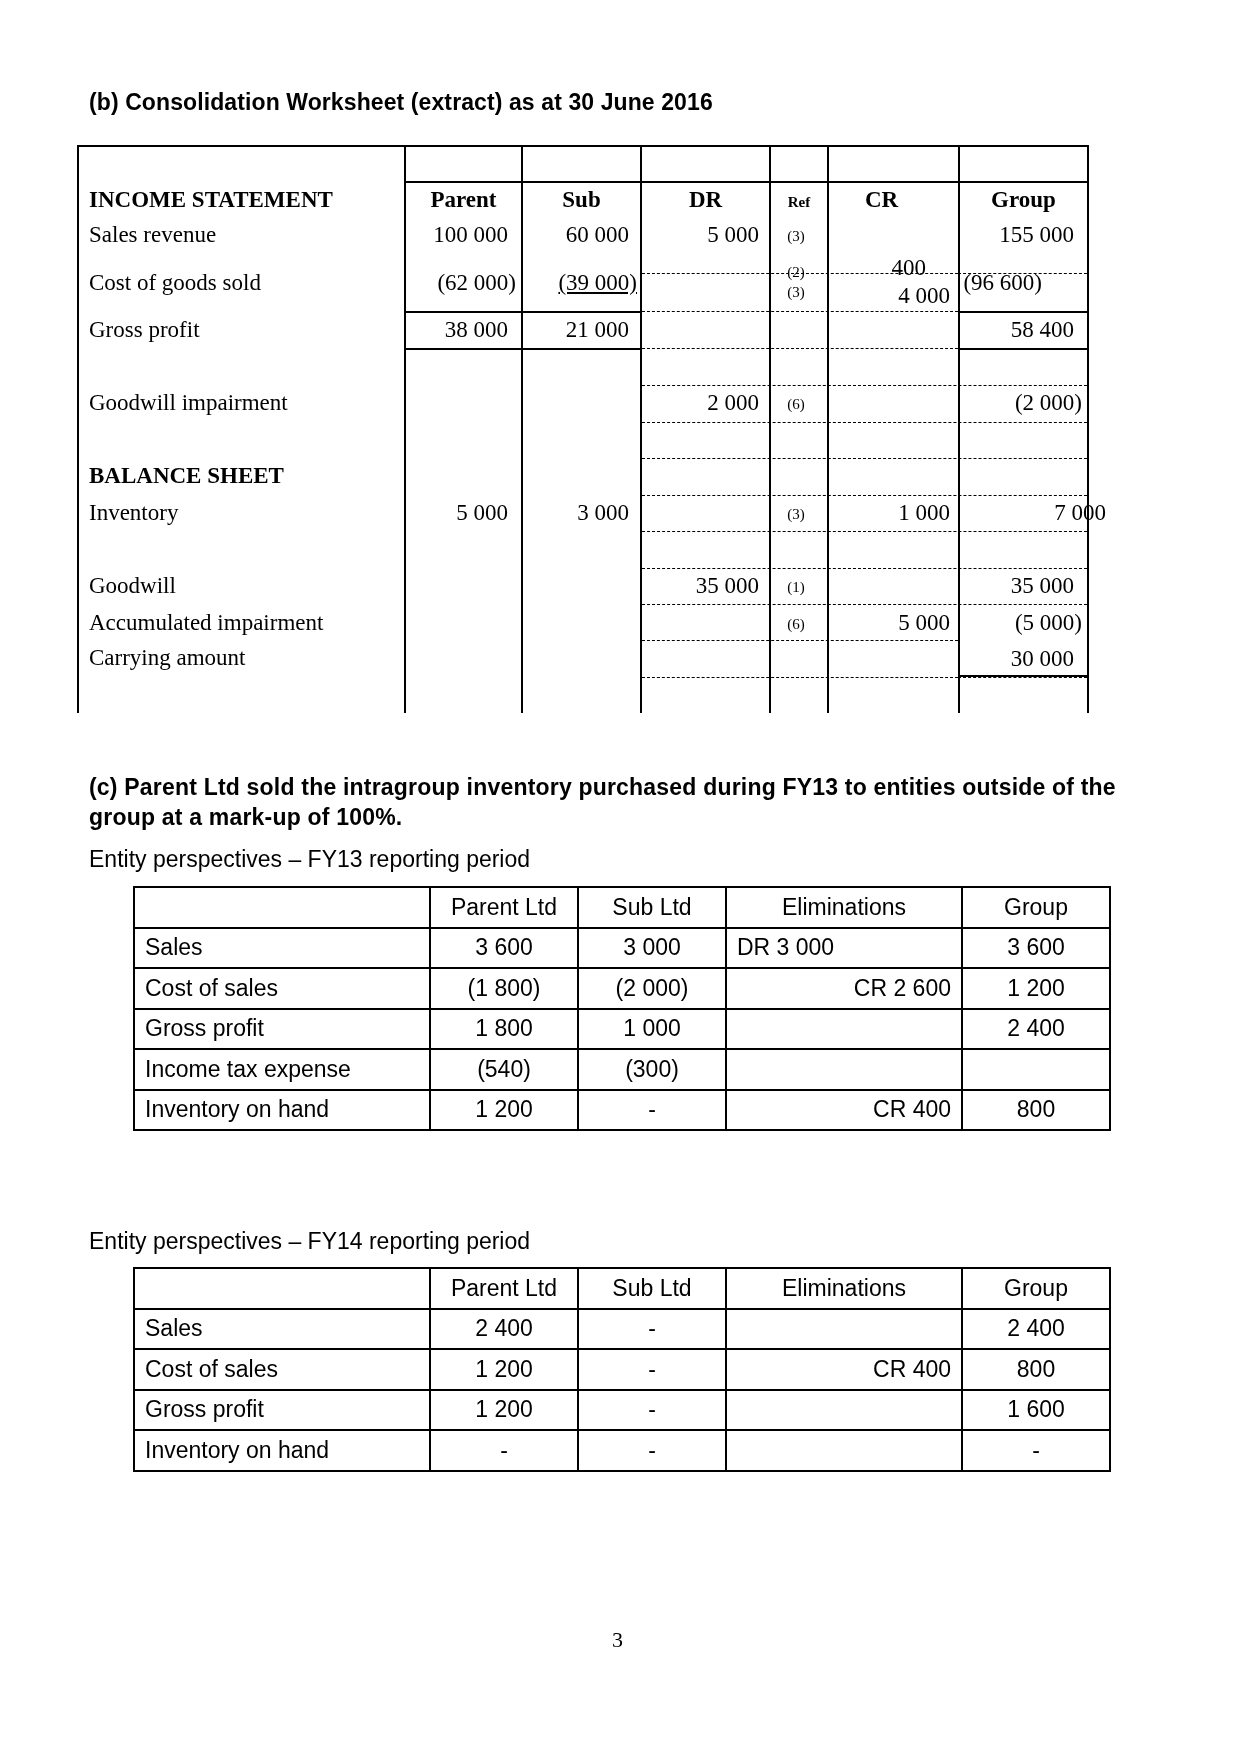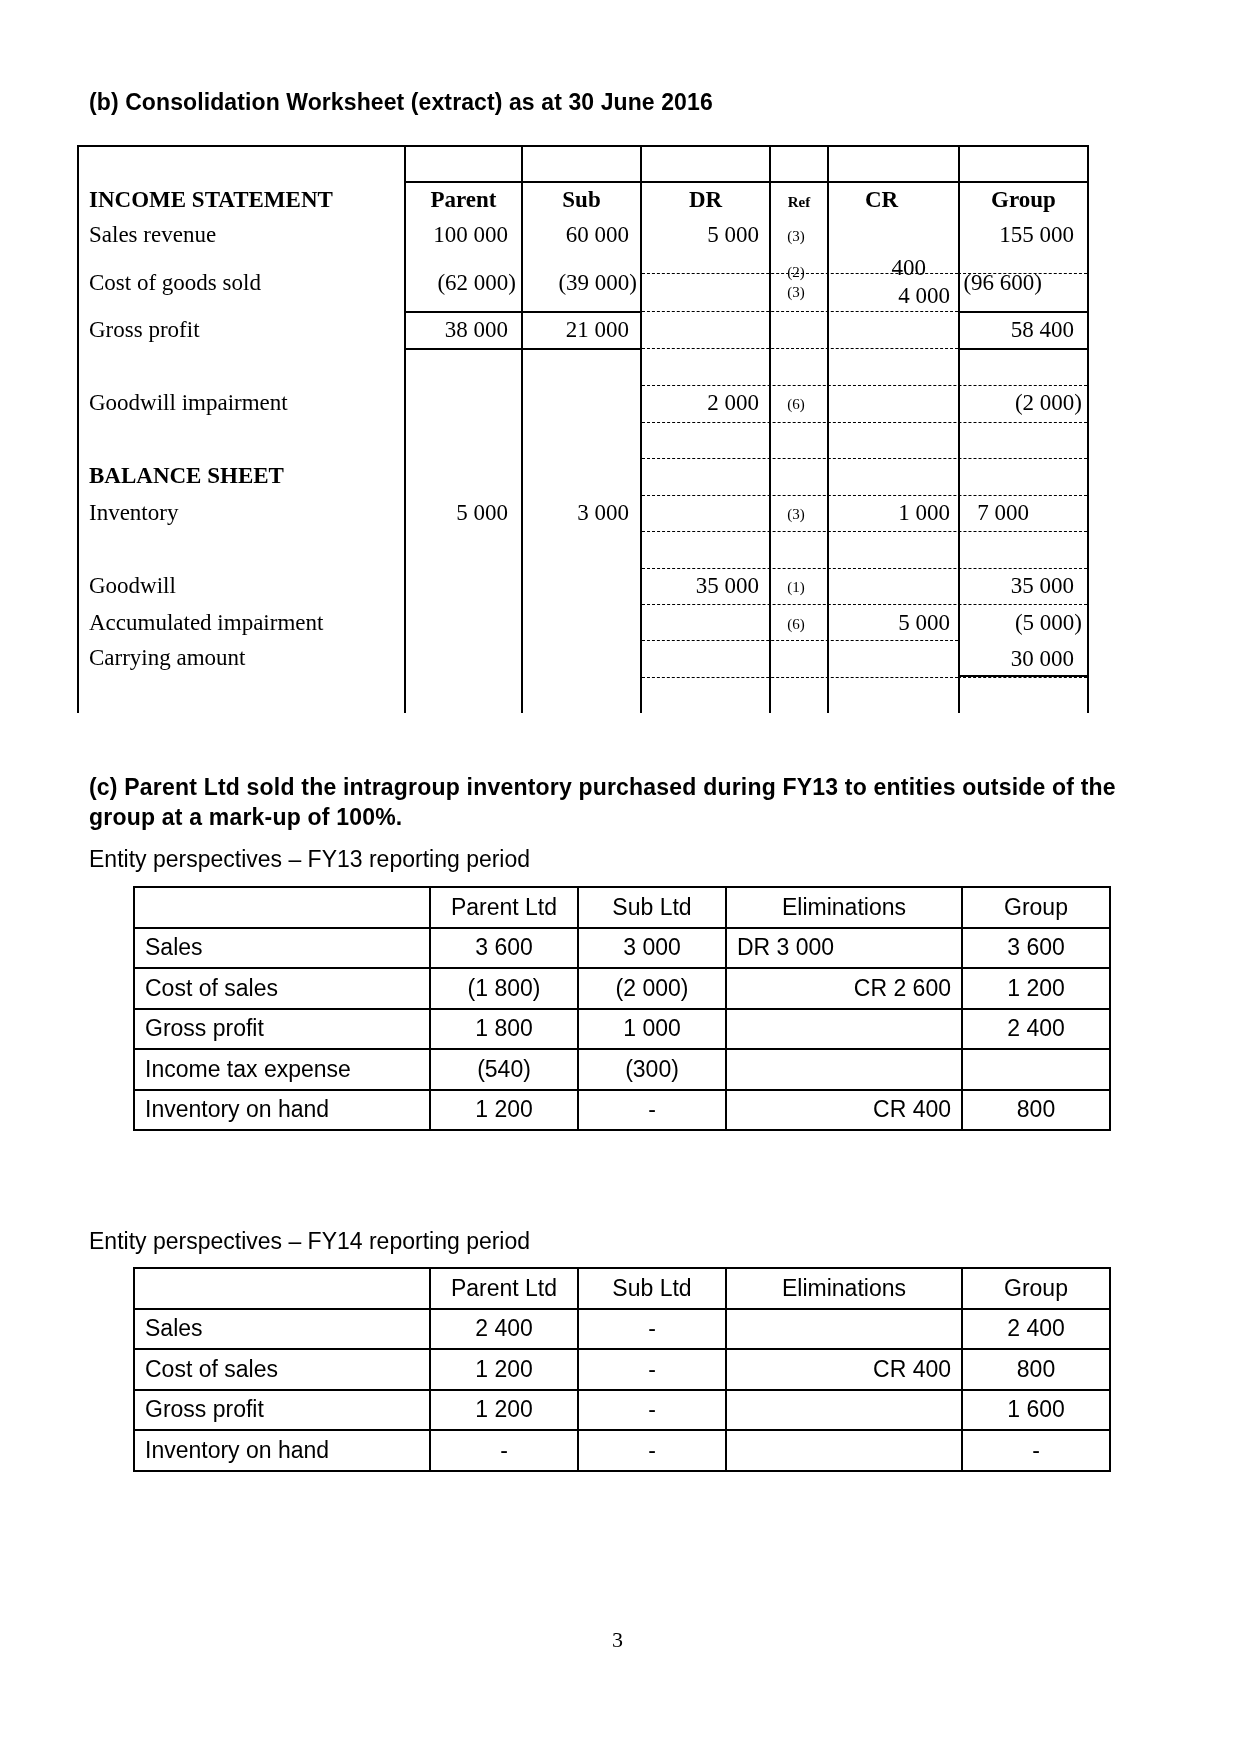--- a/index.html
+++ b/index.html
@@ -89,21 +89,21 @@
 
   <div class="ws-text" style="left:12px; top:77px;">Sales revenue</div>
   <div class="ws-text ws-num" style="left:329px; width:102px; top:77px;">100 000</div>
   <div class="ws-text ws-num" style="left:446px; width:106px; top:77px;">60 000</div>
   <div class="ws-text ws-num" style="left:565px; width:117px; top:77px;">5 000</div>
   <div class="ws-text ws-ref" style="left:694px; width:50px; top:82px;">(3)</div>
   <div class="ws-text ws-num" style="left:883px; width:114px; top:77px;">155 000</div>
 
   <div class="ws-text" style="left:12px; top:125px;">Cost of goods sold</div>
   <div class="ws-text ws-num" style="left:329px; width:110px; top:125px;">(62 000)</div>
-  <div class="ws-text ws-num" style="left:446px; width:114px; top:125px;">(39 000)</div>
+  <div class="ws-text ws-num" style="left:446px; width:114px; top:125px;text-decoration:underline;">(39 000)</div>
   <div class="ws-text ws-ref" style="left:694px; width:50px; top:118px;">(2)</div>
   <div class="ws-text ws-ref" style="left:694px; width:50px; top:138px;">(3)</div>
   <div class="ws-text ws-num" style="left:728px; width:121px; top:110px;">400</div>
   <div class="ws-text ws-num" style="left:752px; width:121px; top:138px;">4 000</div>
   <div class="ws-text ws-num" style="left:843px; width:122px; top:125px;">(96 600)</div>
 
   <div class="ws-text" style="left:12px; top:172px;">Gross profit</div>
   <div class="ws-text ws-num" style="left:329px; width:102px; top:172px;">38 000</div>
   <div class="ws-text ws-num" style="left:446px; width:106px; top:172px;">21 000</div>
   <div class="ws-text ws-num" style="left:883px; width:114px; top:172px;">58 400</div>
@@ -113,21 +113,21 @@
   <div class="ws-text ws-ref" style="left:694px; width:50px; top:250px;">(6)</div>
   <div class="ws-text ws-num" style="left:883px; width:122px; top:245px;">(2 000)</div>
 
   <div class="ws-text ws-bold" style="left:12px; top:318px;">BALANCE SHEET</div>
 
   <div class="ws-text" style="left:12px; top:355px;">Inventory</div>
   <div class="ws-text ws-num" style="left:329px; width:102px; top:355px;">5 000</div>
   <div class="ws-text ws-num" style="left:446px; width:106px; top:355px;">3 000</div>
   <div class="ws-text ws-ref" style="left:694px; width:50px; top:360px;">(3)</div>
   <div class="ws-text ws-num" style="left:752px; width:121px; top:355px;">1 000</div>
-  <div class="ws-text ws-num" style="left:838px; width:114px; top:355px;">7 000</div>
+  <div class="ws-text ws-num" style="left:883px; width:114px; top:355px;padding-left:32px;">7 000</div>
 
   <div class="ws-text" style="left:12px; top:428px;">Goodwill</div>
   <div class="ws-text ws-num" style="left:565px; width:117px; top:428px;">35 000</div>
   <div class="ws-text ws-ref" style="left:694px; width:50px; top:433px;">(1)</div>
   <div class="ws-text ws-num" style="left:883px; width:114px; top:428px;">35 000</div>
 
   <div class="ws-text" style="left:12px; top:465px;">Accumulated impairment</div>
   <div class="ws-text ws-ref" style="left:694px; width:50px; top:470px;">(6)</div>
   <div class="ws-text ws-num" style="left:752px; width:121px; top:465px;">5 000</div>
   <div class="ws-text ws-num" style="left:883px; width:122px; top:465px;">(5 000)</div>

